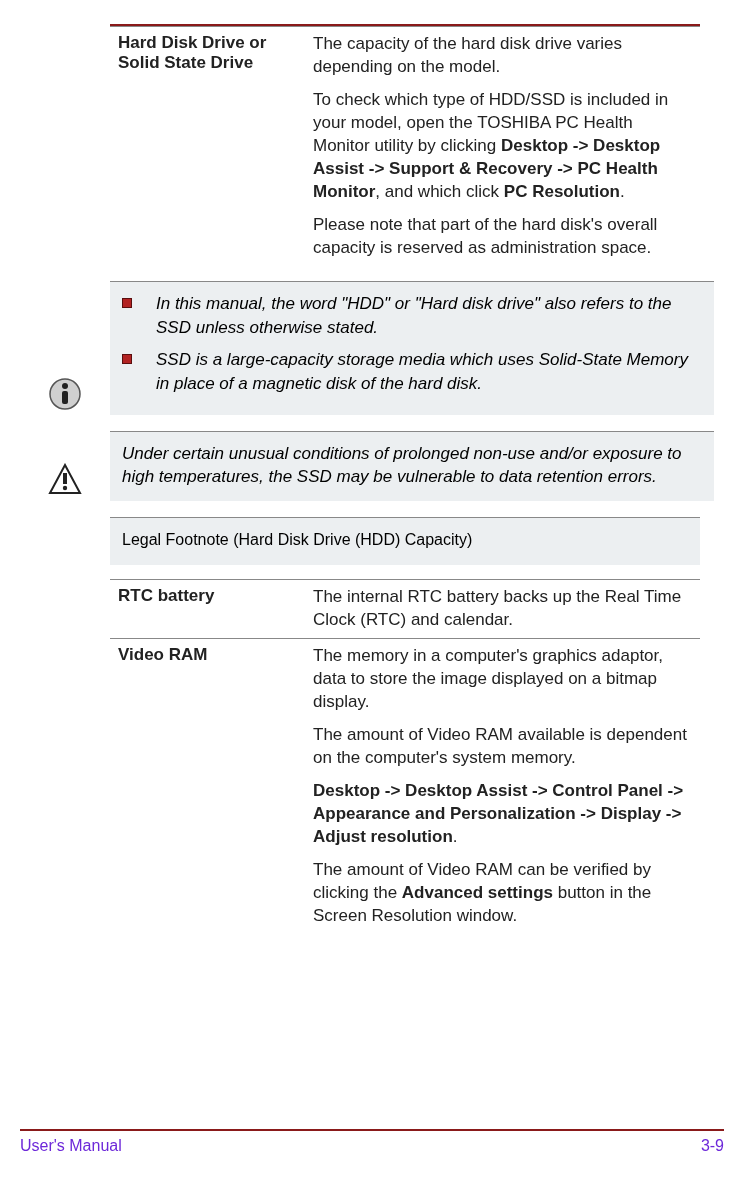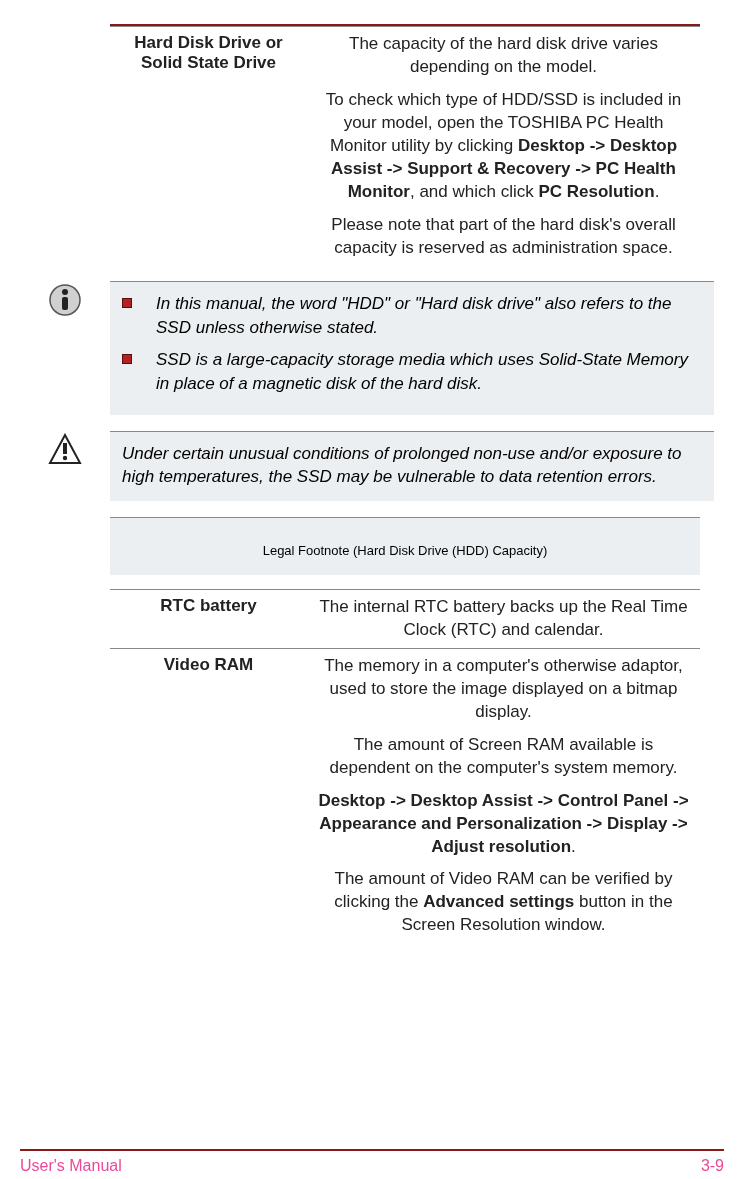--- a/index.html
+++ b/index.html
@@ -7,37 +7,37 @@
     .page {
       width: 744px;
       height: 1179px;
       padding: 24px 20px 0 20px;
       position: relative;
       background: #fff;
     }
     .content {
       margin-left: 90px;
       margin-right: 24px;
-      text-align: center;
     }
     .top-rule { border-top: 2px solid #8a1a1a; }
     .tbl {
       width: 100%;
       border-collapse: collapse;
       font-size: 17px;
       color: #222;
     }
     .tbl td { vertical-align: top; padding: 6px 6px 6px 8px; }
     .tbl .label { font-weight: bold; width: 195px; }
     .tbl tr { border-top: 1px solid #888; }
     .tbl p { margin-bottom: 10px; line-height: 1.35; }
     .tbl p:last-child { margin-bottom: 0; }
     .callout {
       display: flex;
       margin-top: 16px;
+      align-items: flex-end;
     }
     .callout-icon-col {
       width: 62px;
       flex: 0 0 62px;
       padding-top: 2px;
     }
     .callout-body {
       flex: 1;
       background: #eceff1;
       border-top: 1px solid #888;
@@ -59,38 +59,38 @@
       background: #b22222;
       border: 1px solid #5a0e0e;
       flex: 0 0 10px;
       margin-top: 6px;
       margin-right: 24px;
     }
     .italic { font-style: italic; }
     .gray-box {
       background: #eceff1;
       border-top: 1px solid #888;
-      padding: 24px 12px 14px 12px;
-      font-size: 13px;
+      padding: 10px 12px 14px 12px;
+      font-size: 16px;
       line-height: 1.45;
       margin-top: 16px;
     }
     .gray-box p { margin-bottom: 8px; }
     .gray-box p:last-child { margin-bottom: 0; }
     .link { color: #1a3fd8; font-style: italic; text-decoration: none; }
     .footer {
       position: absolute;
-      bottom: 4px;
+      bottom: 24px;
       left: 20px; right: 20px;
       border-top: 2px solid #8a1a1a;
       padding-top: 6px;
       display: flex;
       justify-content: space-between;
       font-size: 16px;
-      color: #ec4899;
+      color: #6d28d9;
       margin-top: 20px;
     }
     .spacer-sm { height: 14px; }
   </style>
 </head>
 <body>
 
 <div class="page">
 
   <div class="content">
@@ -158,22 +158,22 @@
       <tbody>
           <tr>
         <td class="label">RTC battery</td>
         <td>
           <p>The internal RTC battery backs up the Real Time Clock (RTC) and calendar.</p>
         </td>
       </tr>
       <tr>
         <td class="label">Video RAM</td>
         <td>
-          <p>The memory in a computer's otherwise adaptor, used to store the image displayed on a bitmap display.</p>
-          <p>The amount of Screen RAM available is dependent on the computer's system memory.</p>
+          <p>The memory in a computer's graphics adaptor, data to store the image displayed on a bitmap display.</p>
+          <p>The amount of Video RAM available is dependent on the computer's system memory.</p>
           <p>
             <b>Desktop -&gt; Desktop Assist -&gt; Control Panel -&gt; Appearance and Personalization -&gt; Display -&gt; Adjust resolution</b><span>.</span>
           </p>
           <p>
             <span>The amount of Video RAM can be verified by clicking the </span><b>Advanced settings</b><span> button in the Screen Resolution window.</span>
           </p>
         </td>
       </tr>
     </tbody>
       </table>

